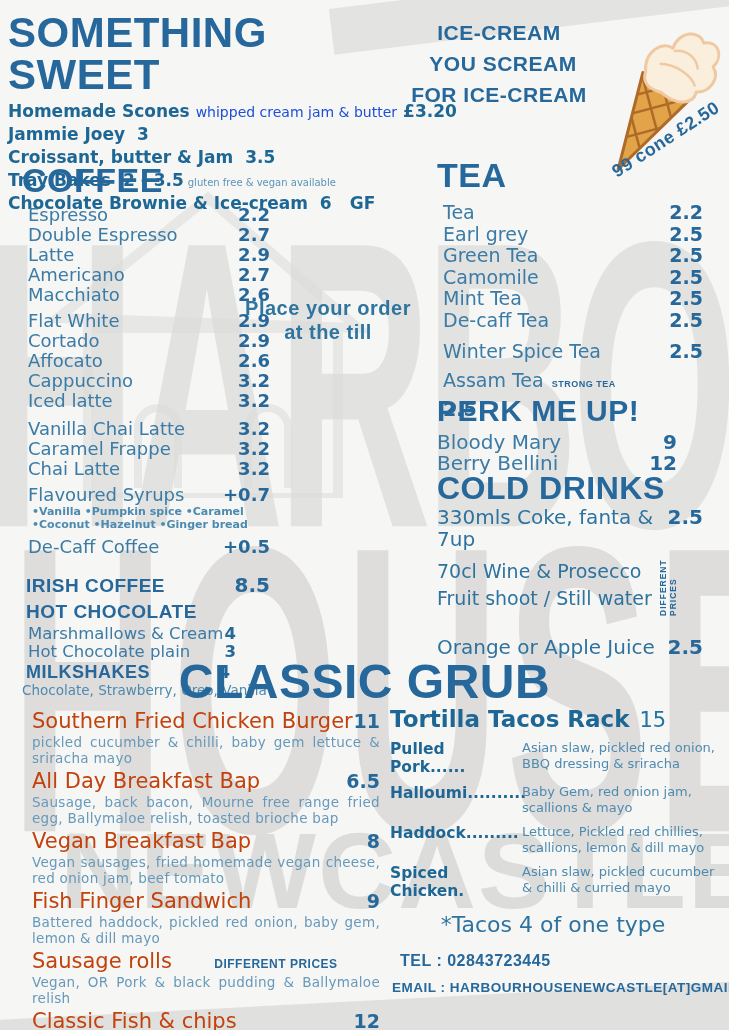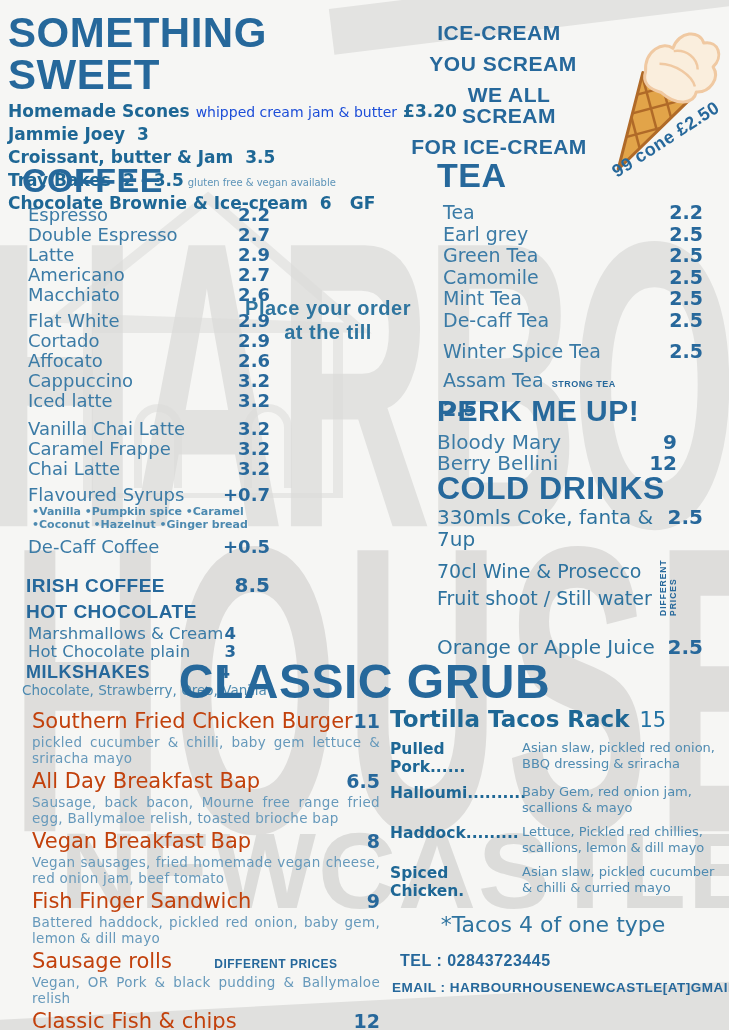--- a/index.html
+++ b/index.html
@@ -94,21 +94,20 @@
         <div class="sweet-item"><span>Tray Bakes</span> <span class="desc"></span><span class="price">2 - 3.5</span><span class="note">gluten free &amp; vegan available</span><span class="tag"></span></div>
 
         <div class="sweet-item"><span>Chocolate Brownie &amp; Ice-cream</span> <span class="desc"></span><span class="price">6</span><span class="note"></span><span class="tag">GF</span></div>
 
       </div>
   </div>
 
   <div class="layer" style="left:404px;top:22px;width:190px;">
     <div class="stamp scream-line">ICE-CREAM</div>
     <div class="stamp scream-line" style="margin-left:8px;">YOU SCREAM</div>
-    <div class="stamp scream-line" style="margin-left:20px;">WE ALL SCREAM</div>
     <div class="stamp scream-line" style="">FOR ICE-CREAM</div>
   </div>
 
   <svg class="layer" style="left:578px;top:10px;" width="150" height="180" viewBox="0 0 150 180">
     <g transform="rotate(30 75 95)">
       <defs>
           <clipPath id="coneclip">
             <polygon points="50,72 104,72 77,168"></polygon>
           </clipPath>
         </defs>

